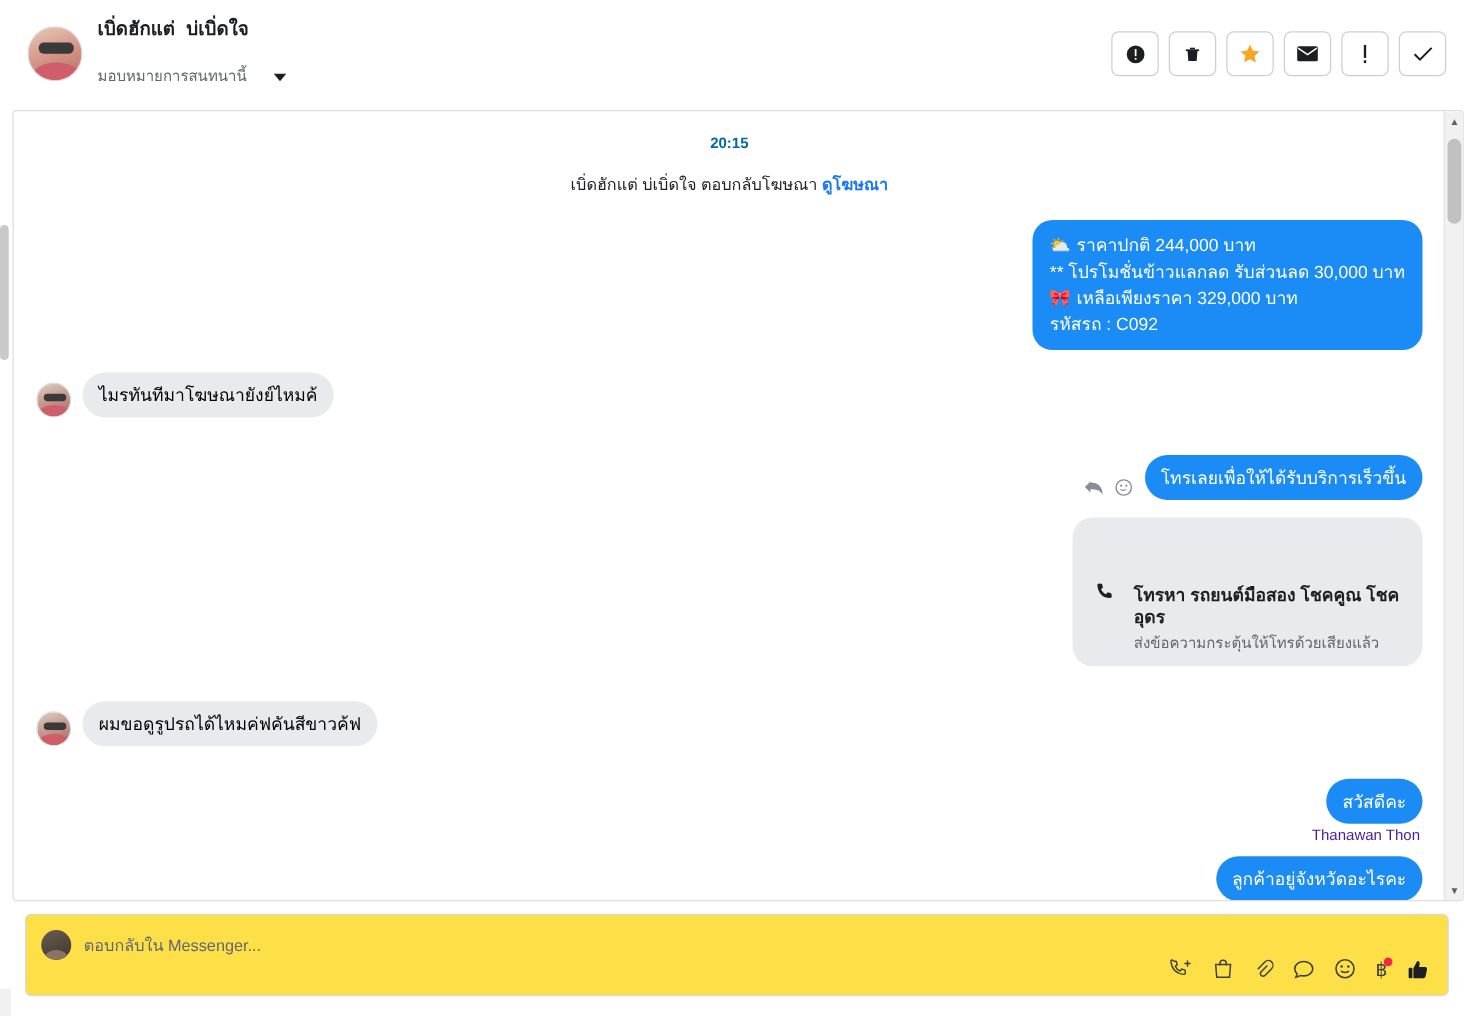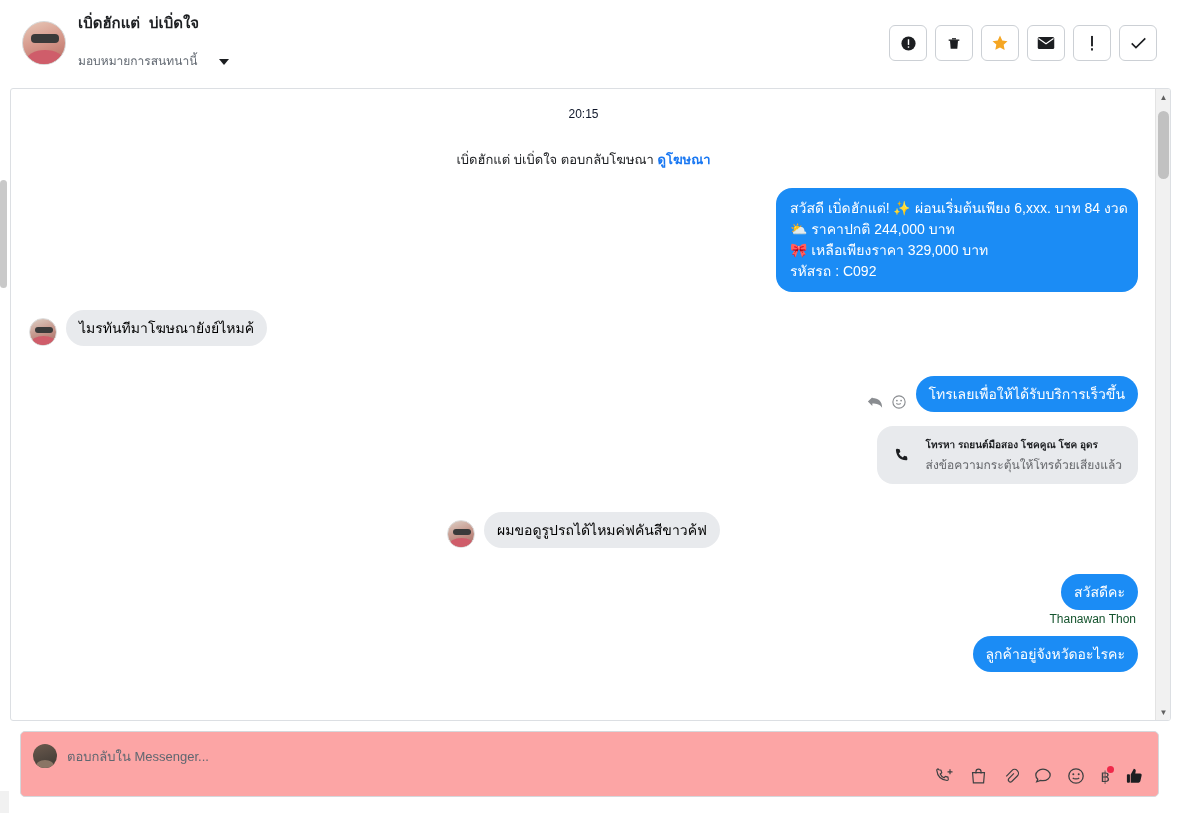--- a/index.html
+++ b/index.html
@@ -108,22 +108,23 @@
   .chat-scroll {
     position: absolute;
     left: 0; top: 0;
     width: 1145px; height: 631px;
     overflow: hidden;
     padding: 18px 18px 0 18px;
   }
   .timestamp {
     text-align: center;
     font-size: 12px;
-    color: #0f172a;
-    margin-bottom: 28px;
+    color: #0369a1;
+    margin-bottom: 16px;
+    font-weight: bold;
   }
   .sys-line {
     text-align: center;
     font-size: 13px;
     color: #1c1e21;
     margin-bottom: 18px;
   }
   .sys-line a { color: #1877f2; text-decoration: none; font-weight: bold; }
 
   .row { display: flex; margin-bottom: 14px; align-items: flex-end; }
@@ -188,21 +189,21 @@
     align-items: center;
     gap: 9px;
     margin-right: 10px;
     color: #8a8d91;
     font-size: 14px;
   }
 
   .sender-name {
     text-align: right;
     font-size: 12px;
-    color: #14532d;
+    color: #4c1d95;
     margin: 2px 2px 10px 0;
   }
 
   
   .call-card {
     display: flex;
     align-items: center;
     background: #e8eaed;
     border-radius: 16px;
     padding: 10px 16px 10px 12px;
@@ -212,24 +213,25 @@
     width: 26px; height: 26px;
     margin-right: 11px;
     flex: 0 0 auto;
     display: flex;
     align-items: center;
     justify-content: center;
     font-size: 16px;
     color: #1c1e21;
   }
   .call-title {
-    font-size: 10px;
+    font-size: 14px;
     font-weight: bold;
     color: #1c1e21;
     line-height: 17px;
+    margin-top: 44px;
   }
   .call-sub {
     font-size: 12px;
     color: #65676b;
     margin-top: 2px;
   }
 
   
   .chat-sb {
     position: absolute;
@@ -254,21 +256,21 @@
     border-radius: 6px;
   }
 
   
   .composer {
     position: absolute;
     left: 20px; top: 731px;
     width: 1139px; height: 66px;
     border: 1px solid #d5d8dc;
     border-radius: 5px;
-    background: #fca5a5;
+    background: #fde047;
   }
   .composer-top {
     display: flex;
     align-items: center;
     padding: 12px 14px 0 12px;
   }
   .composer-avatar {
     width: 24px; height: 24px;
     border-radius: 50%;
     background: linear-gradient(160deg,#6b5a4e 0%,#3d3833 100%);
@@ -393,22 +395,22 @@
 
       <div class="timestamp">20:15</div>
 
       <div class="sys-line">
         <span>เบิ่ดฮักแต่ บ่เบิ่ดใจ ตอบกลับโฆษณา</span>
         <a href="#">ดูโฆษณา</a>
       </div>
 
       <div class="row out">
         <div class="bubble promo">
-          <div class="promo-line">สวัสดี เบิ่ดฮักแต่! ✨  ผ่อนเริ่มต้นเพียง 6,xxx. บาท 84 งวด</div>
           <div class="promo-line">⛅ ราคาปกติ 244,000 บาท</div>
+          <div class="promo-line">** โปรโมชั่นข้าวแลกลด รับส่วนลด 30,000 บาท</div>
           <div class="promo-line">🎀 เหลือเพียงราคา 329,000 บาท</div>
           <div class="promo-line"> รหัสรถ : C092</div>
         </div>
       </div>
 
       <div class="row in" style="margin-top:18px;">
         <div class="msg-avatar"></div>
         <div class="bubble in">ไมรทันทีมาโฆษณายังย์ไหมค้</div>
       </div>
 
@@ -438,21 +440,21 @@
               <path d="M6.6 3.5l3 .6 1 3.6-2 1.6c.9 2.2 2.9 4.2 5.1 5.1l1.6-2 3.6 1 .6 3c0 .9-.8 1.7-1.7 1.7C10.2 18.1 5.9 13.8 4.9 5.2c0-.9.8-1.7 1.7-1.7z" fill="#1c1e21"></path>
             </svg>
           </div>
           <div>
             <div class="call-title">โทรหา รถยนต์มือสอง โชคคูณ โชค อุดร</div>
             <div class="call-sub">ส่งข้อความกระตุ้นให้โทรด้วยเสียงแล้ว</div>
           </div>
         </div>
       </div>
 
-      <div class="row in" style="margin-top:28px;justify-content:center;">
+      <div class="row in" style="margin-top:28px;">
         <div class="msg-avatar"></div>
         <div class="bubble in">ผมขอดูรูปรถได้ไหมค่ฟคันสีขาวค้ฟ</div>
       </div>
 
       <div class="row out" style="margin-top:26px;margin-bottom:2px;">
         <div class="bubble out">สวัสดีคะ</div>
       </div>
       <div class="sender-name">Thanawan Thon</div>
 
       <div class="row out" style="margin-top:6px;">

